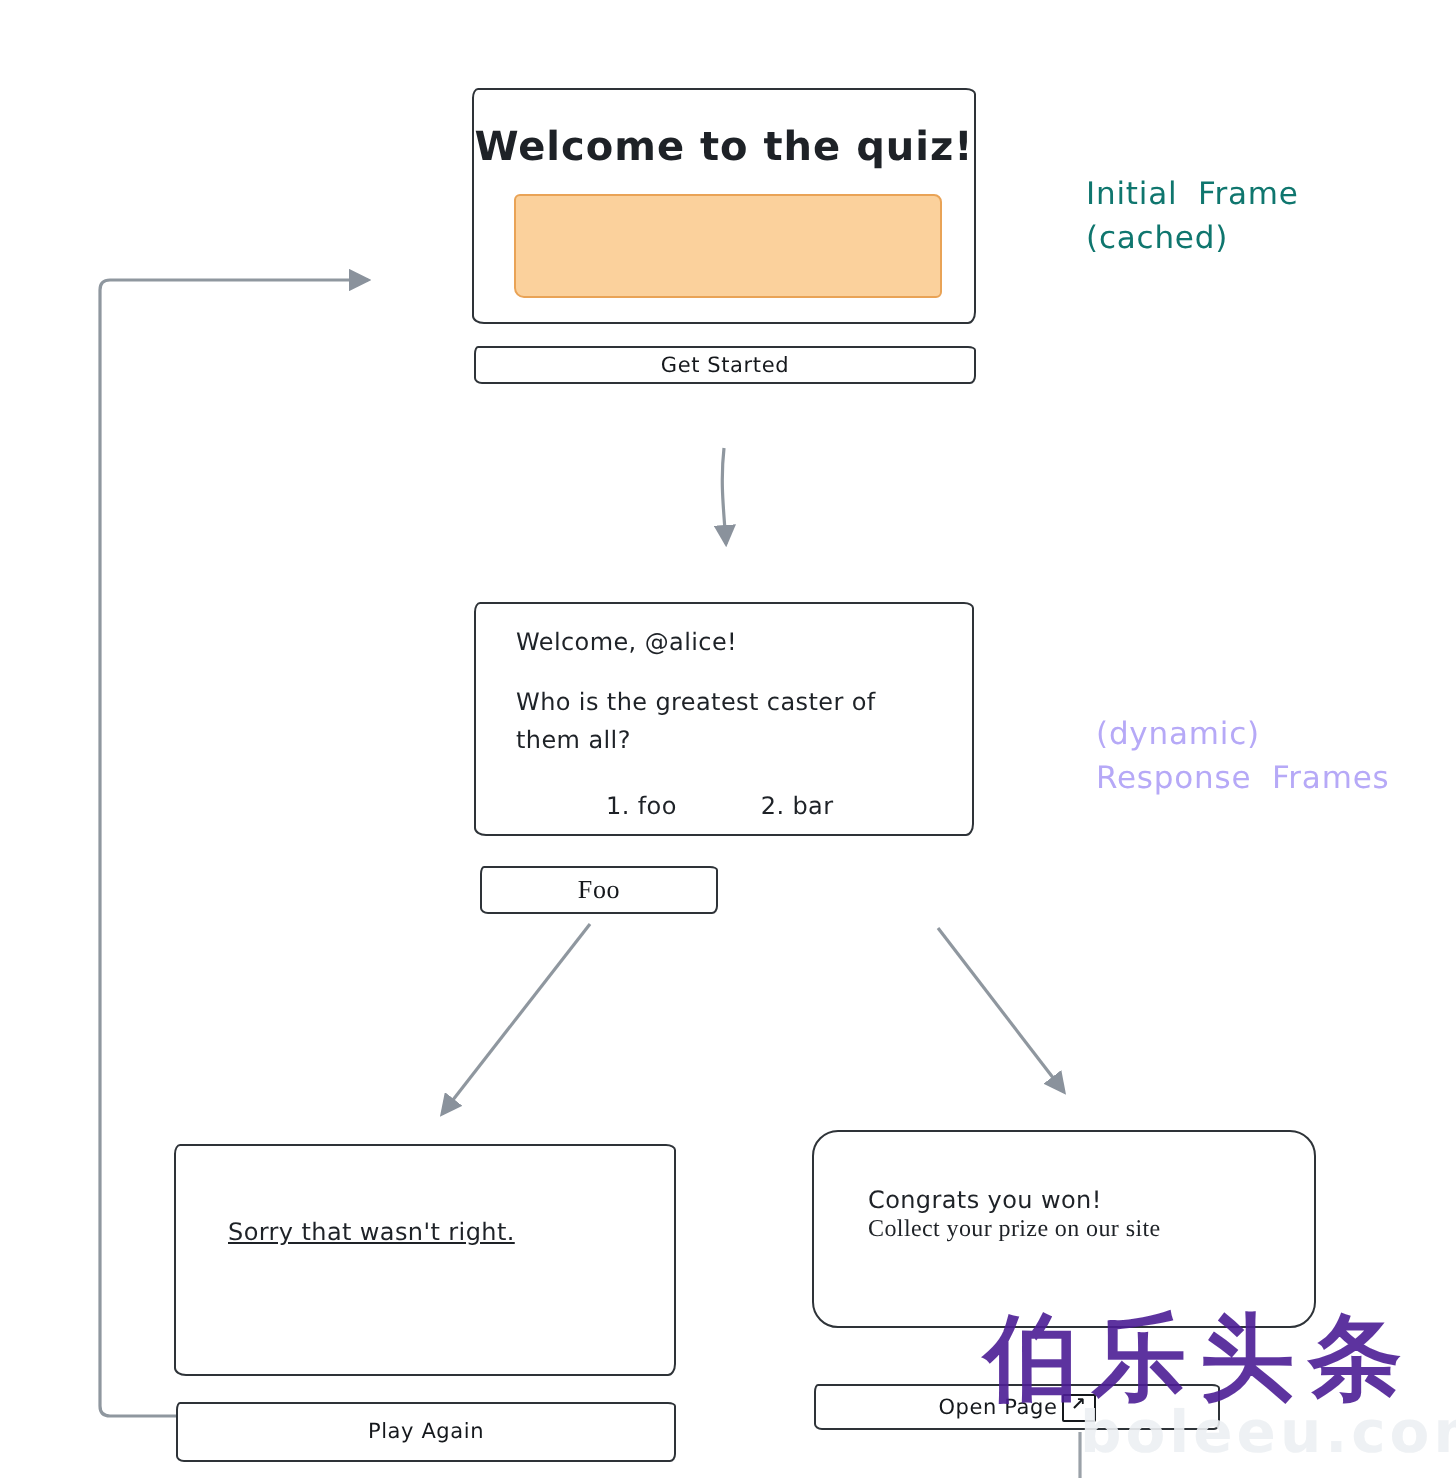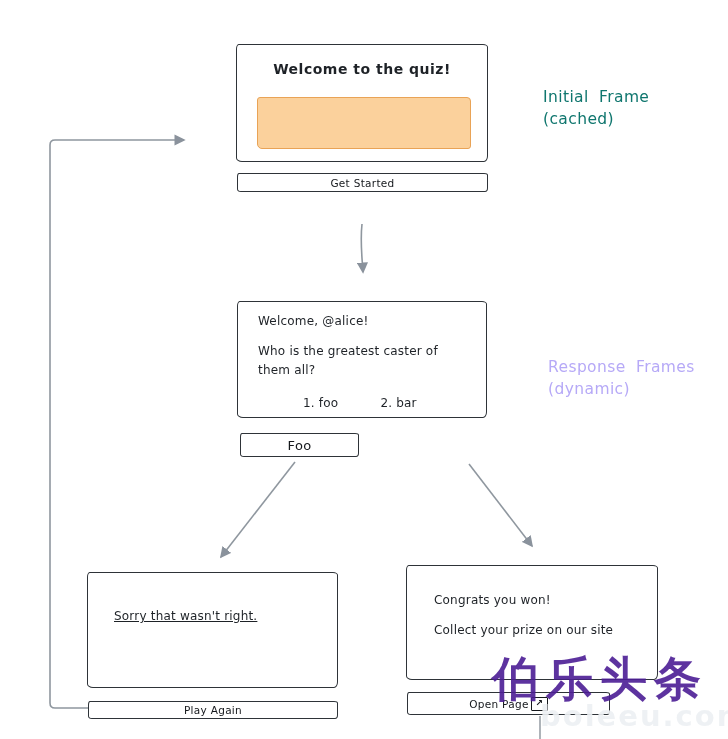--- a/index.html
+++ b/index.html
@@ -12,39 +12,39 @@
     position:absolute;background:#ffffff;border:1.6px solid #2e3338;
     border-radius:3px 5px 4px 6px / 5px 3px 6px 4px;box-sizing:border-box;z-index:2;
   }
   .btn{
     position:absolute;background:#ffffff;border:1.5px solid #2e3338;
     border-radius:2px 4px 3px 4px / 4px 2px 4px 3px;box-sizing:border-box;z-index:2;
     display:flex;align-items:center;justify-content:center;cursor:pointer;
     font-size:10.5px;letter-spacing:0.3px;color:#15181c;
   }
   .frame-initial{left:236px;top:44px;width:252px;height:118px;}
-  .frame-initial .title{margin-top:16px;text-align:center;font-size:14px;font-weight:600;letter-spacing:0.5px;}
+  .frame-initial .title{margin-top:16px;text-align:center;font-size:20px;font-weight:600;letter-spacing:0.5px;}
   .img-ph{
     position:absolute;left:20px;top:52px;width:212px;height:50px;
     background:#fbd19c;border:1.5px solid #e9a356;border-radius:3px 4px 3px 5px;
   }
   .btn-get-started{left:237px;top:173px;width:251px;height:19px;}
   .side-label{position:absolute;font-size:15.5px;line-height:1.45;letter-spacing:0.4px;word-spacing:5px;z-index:1;}
   .label-initial{left:543px;top:86px;color:#0f766e;}
   .label-response{left:548px;top:356px;color:#b6a9f7;}
   .frame-question{left:237px;top:301px;width:250px;height:117px;padding:12px 0 0 20px;font-size:12px;}
   .frame-question .greeting{letter-spacing:0.2px;}
   .frame-question .question{margin-top:14px;width:205px;line-height:1.55;letter-spacing:0.2px;}
   .frame-question .options{margin-top:17px;display:flex;gap:42px;letter-spacing:0.2px;margin-left:45px;}
-  .btn-foo{left:240px;top:433px;width:119px;height:24px;font-size:13px;}
+  .btn-foo{left:240px;top:433px;width:119px;height:24px;font-size:13px;font-family:Liberation Serif, serif;}
   .btn-bar{left:369px;top:431px;width:118px;height:24px;font-size:13px;}
   .frame-wrong{left:87px;top:572px;width:251px;height:116px;padding:36px 0 0 26px;font-size:12px;letter-spacing:0.2px;text-decoration:underline;}
-  .btn-play-again{left:88px;top:701px;width:250px;height:18px;}
-  .frame-win{left:406px;top:565px;width:252px;height:115px;padding:27px 0 0 27px;font-size:12px;letter-spacing:0.2px;}
-  .frame-win .line2{margin-top:16px;}
+  .btn-play-again{left:88px;top:701px;width:250px;height:30px;}
+  .frame-win{left:406px;top:565px;width:252px;height:99px;padding:27px 0 0 27px;font-size:12px;letter-spacing:0.2px;border-radius:13px;}
+  .frame-win .line2{margin-top:0;font-family:Liberation Serif, serif;}
   .btn-open-page{left:407px;top:692px;width:203px;height:23px;gap:2px;}
   .ext-icon{
     display:inline-flex;align-items:center;justify-content:center;
     width:15px;height:12px;border:1.4px solid #15181c;border-radius:1px;
     font-size:9px;line-height:1;color:#15181c;font-weight:bold;
   }
   .arrows{position:absolute;left:0;top:0;width:728px;height:739px;z-index:1;pointer-events:none;}
   .watermark{position:absolute;z-index:6;pointer-events:none;color:#4c1d95;font-weight:bold;opacity:0.9;}
   .wm-cn{left:492px;top:648px;font-size:47px;letter-spacing:7px;white-space:nowrap;}
   .wm-url{left:540px;top:699px;font-size:29px;letter-spacing:2px;color:#edf0f3;white-space:nowrap;}
@@ -85,22 +85,22 @@
       <div>them all?</div>
     </div>
     <div class="options">
       <span>1. foo</span>
       <span>2. bar</span>
     </div>
   </div>
   <div class="btn btn-foo">Foo</div>
 
   <div class="side-label label-response">
+    <div>(dynamic)</div>
     <div>Response Frames</div>
-    <div>(dynamic)</div>
   </div>
 
   <div class="frame frame-wrong">
     <div>Sorry that wasn't right.</div>
   </div>
   <div class="btn btn-play-again">Play Again</div>
 
   <div class="frame frame-win">
     <div>Congrats you won!</div>
     <div class="line2">Collect your prize on our site</div>

